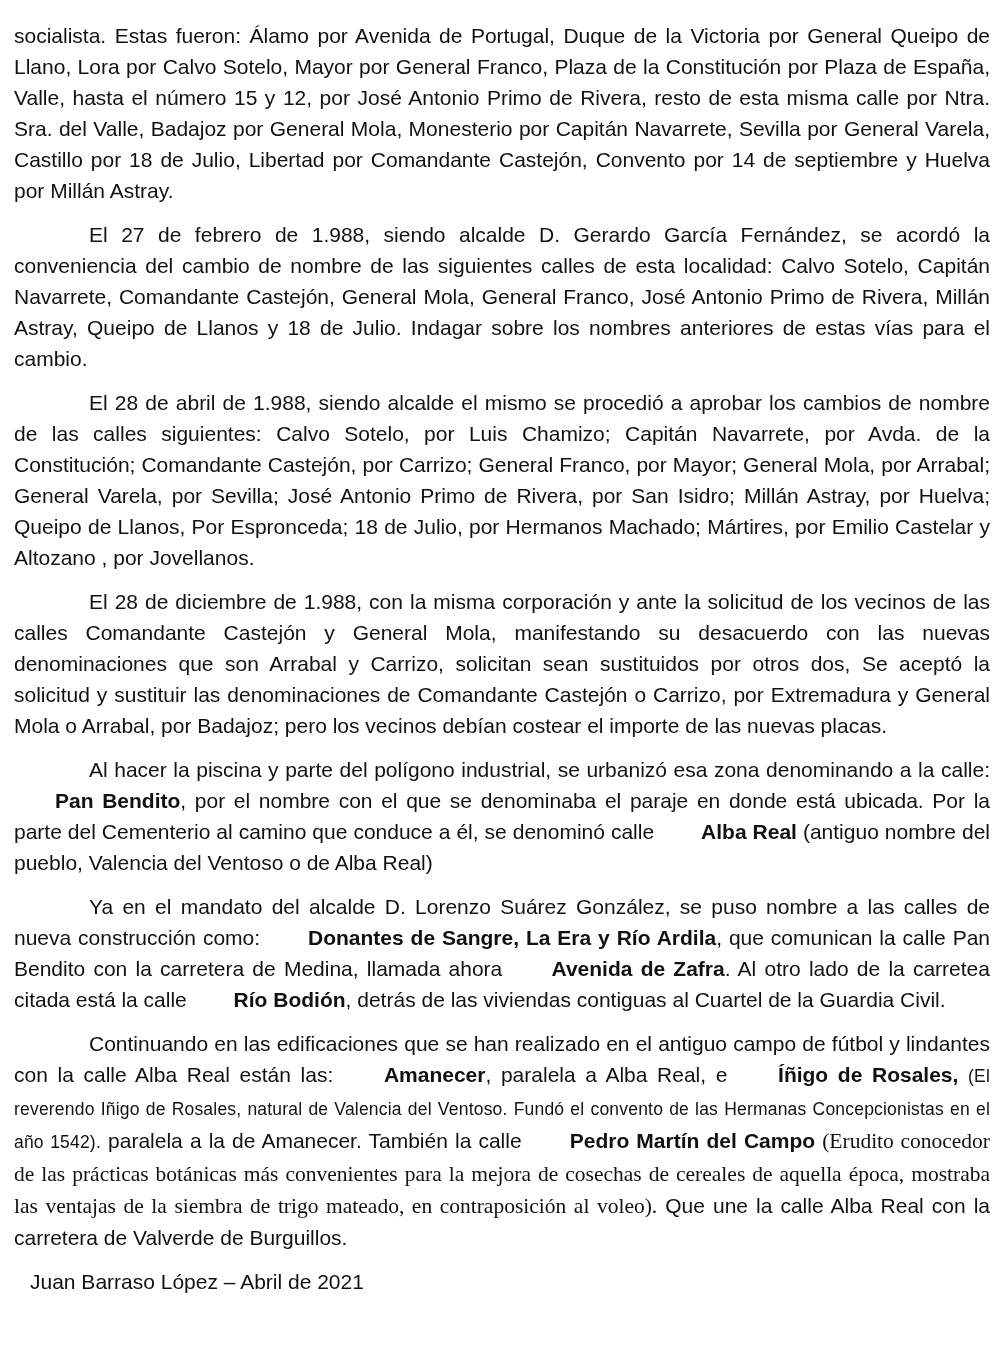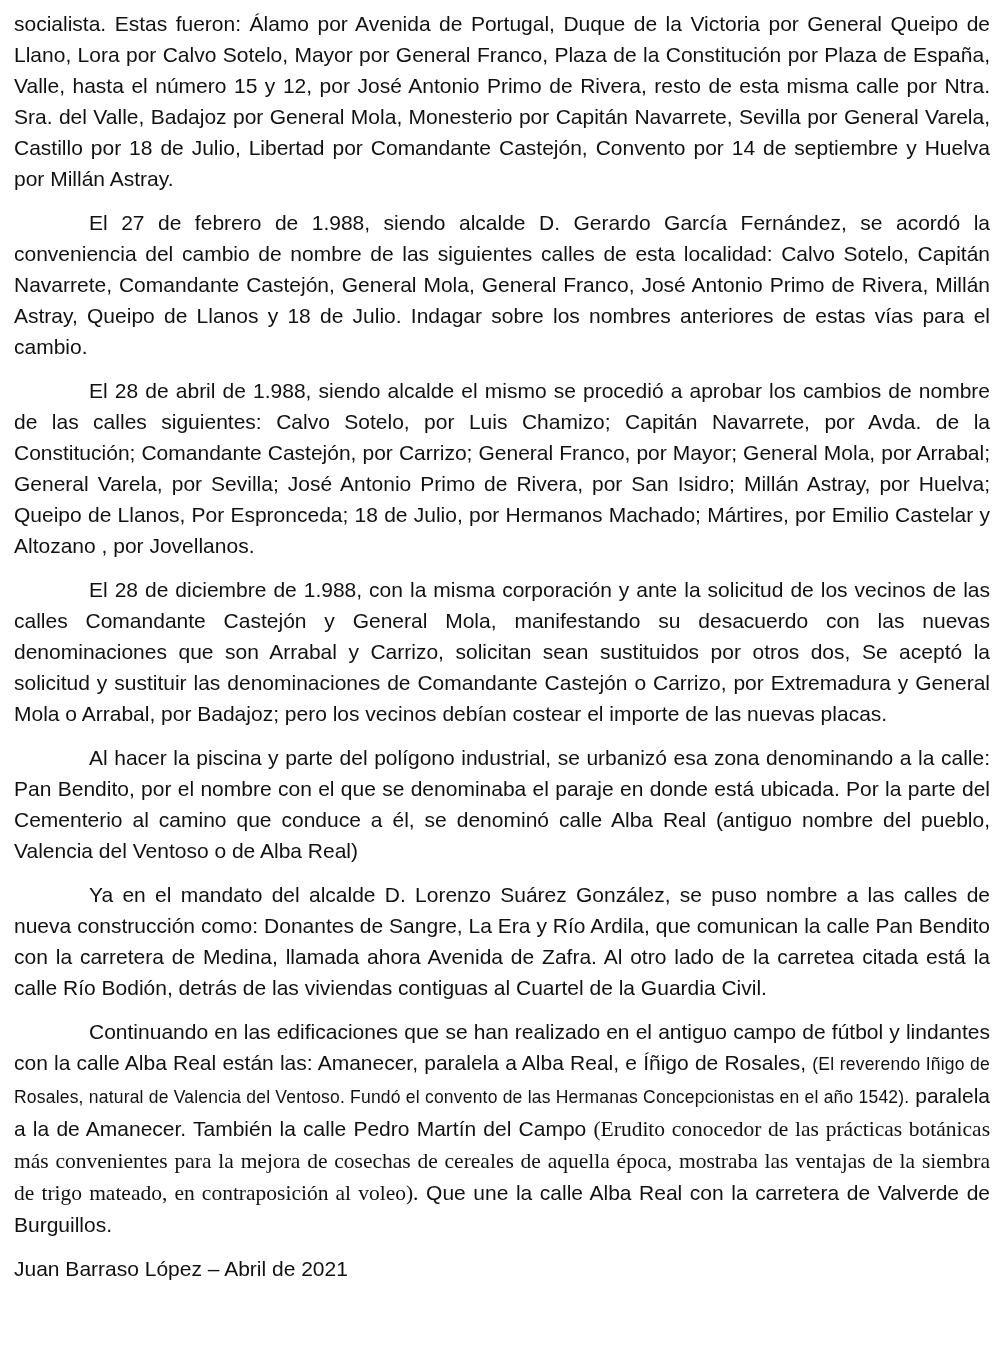--- a/index.html
+++ b/index.html
@@ -6,41 +6,42 @@
   html, body {
     margin: 0;
     padding: 0;
     background: #ffffff;
   }
   .page {
     position: relative;
     width: 1006px;
     height: 1369px;
     box-sizing: border-box;
-    padding: 8px 16px 10px 14px;
+    padding: 20px 16px 10px 14px;
     background: #ffffff;
     color: #111111;
     font-family: "Liberation Sans", "DejaVu Sans", sans-serif;
     font-size: 21px;
     line-height: 31px;
     overflow: hidden;
   }
   .para {
     margin: 0 0 13px 0;
     text-align: justify;
     text-justify: inter-word;
   }
   .para.indent {
     text-indent: 75px;
   }
   .para:last-child {
     margin-bottom: 0;
+    margin-left: 16px;
   }
   .run-normal { font-weight: 400; }
-  .run-bold   { font-weight: 400; }
+  .run-bold   { font-weight: 700; margin-left: 41px; }
   .run-small  {
     font-size: 17.5px;
     letter-spacing: 0.2px;
   }
   .run-serif  {
     font-family: "Liberation Serif", "DejaVu Serif", serif;
     font-size: 21.5px;
   }
 </style>
 </head>

